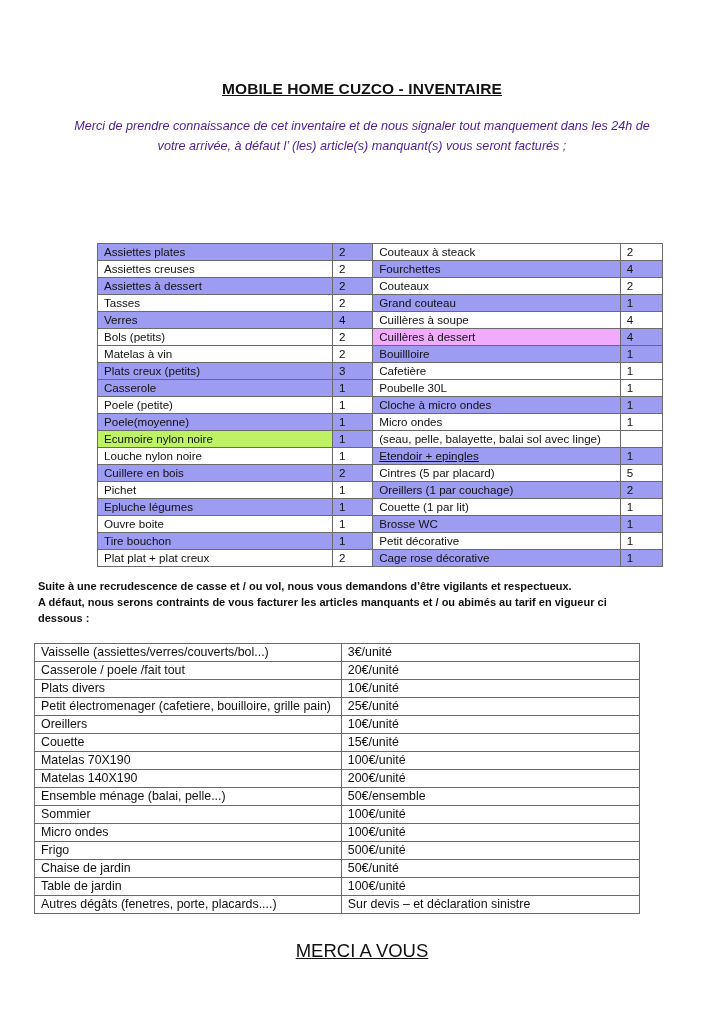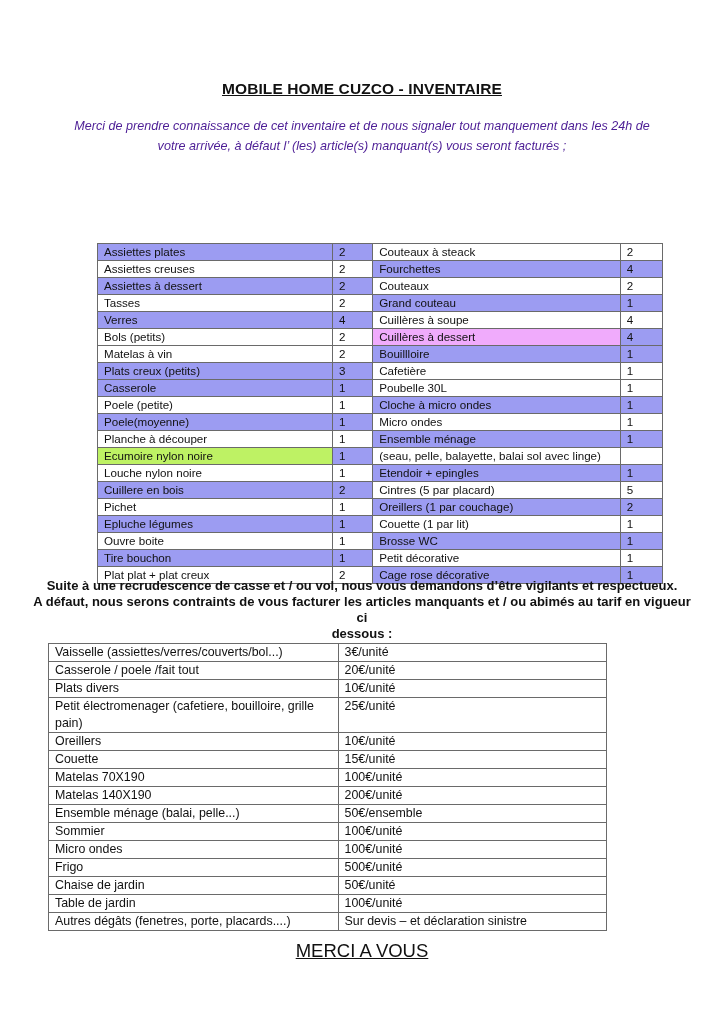--- a/index.html
+++ b/index.html
@@ -10,23 +10,23 @@
   .intro { position: absolute; top: 116px; left: 40px; width: 644px; text-align: center;
            font-style: italic; font-size: 12.6px; line-height: 20px; color: #4c1d95; }
   table { border-collapse: collapse; position: absolute; }
   .inv { top: 199px; left: 97px; width: 566px; font-size: 11.6px; margin-top: 44px; }
   .inv td { border: 1px solid #6a6a6a; height: 16px; padding: 0 0 0 6px; line-height: 16px; white-space: nowrap; }
   .inv td.name { width: 231px; }
   .inv td.qty { width: 34px; }
   .inv td.name2 { width: 241px; }
   .inv td.qty2 { width: 36px; }
   .inv td.hl { background: #9c9cf2; }
-  .note { position: absolute; top: 578px; left: 30px; width: 664px; text-align: center;
-          font-weight: bold; font-size: 13px; line-height: 16px; }
-  .tariff { top: 643px; left: 48px; width: 559px; font-size: 12.4px; }
+  .note { position: absolute; top: 578px; left: 38px; width: 664px; text-align: left;
+          font-weight: bold; font-size: 11px; line-height: 16px; }
+  .tariff { top: 643px; left: 34px; width: 606px; font-size: 12.4px; }
   .tariff td { border: 1px solid #6a6a6a; padding: 0 0 0 6px; line-height: 17px; vertical-align: top; }
   .tariff td.label { width: 316px; }
   .tariff td.price { width: 319px; }
   .thanks { position: absolute; top: 940px; left: 0; width: 724px; text-align: center;
             font-size: 18.5px; text-decoration: underline; }
 </style>
 </head>
 <body>
 
 <div class="title">MOBILE HOME  CUZCO -  INVENTAIRE</div>
@@ -98,35 +98,29 @@
         <td class="name2 hl" style="background: rgb(156, 156, 242);">Cloche à micro ondes</td>
         <td class="qty2 hl" style="background: rgb(156, 156, 242);">1</td>
       </tr>
       <tr>
         <td class="name hl" style="background: rgb(156, 156, 242);">Poele(moyenne)</td>
         <td class="qty hl" style="background: rgb(156, 156, 242);">1</td>
         <td class="name2">Micro ondes</td>
         <td class="qty2">1</td>
       </tr>
       <tr>
-        <td class="name">Planche à découper</td>
-        <td class="qty">1</td>
-        <td class="name2 hl" style="background: rgb(156, 156, 242);">Ensemble ménage</td>
-        <td class="qty2 hl" style="background: rgb(156, 156, 242);">1</td>
-      </tr>
-      <tr>
         <td class="name hl" style="background: #bef264;">Ecumoire nylon noire</td>
         <td class="qty hl" style="background: rgb(156, 156, 242);">1</td>
         <td class="name2">(seau, pelle, balayette, balai sol avec linge)</td>
         <td class="qty2"></td>
       </tr>
       <tr>
         <td class="name">Louche nylon noire</td>
         <td class="qty">1</td>
-        <td class="name2 hl" style="background: rgb(156, 156, 242);">Etendoir + epingles</td>
+        <td class="name2 hl" style="background: rgb(156, 156, 242); text-decoration: underline;">Etendoir + epingles</td>
         <td class="qty2 hl" style="background: rgb(156, 156, 242);">1</td>
       </tr>
       <tr>
         <td class="name hl" style="background: rgb(156, 156, 242);">Cuillere en bois</td>
         <td class="qty hl" style="background: rgb(156, 156, 242);">2</td>
         <td class="name2">Cintres (5 par placard)</td>
         <td class="qty2">5</td>
       </tr>
       <tr>
         <td class="name">Pichet</td>

